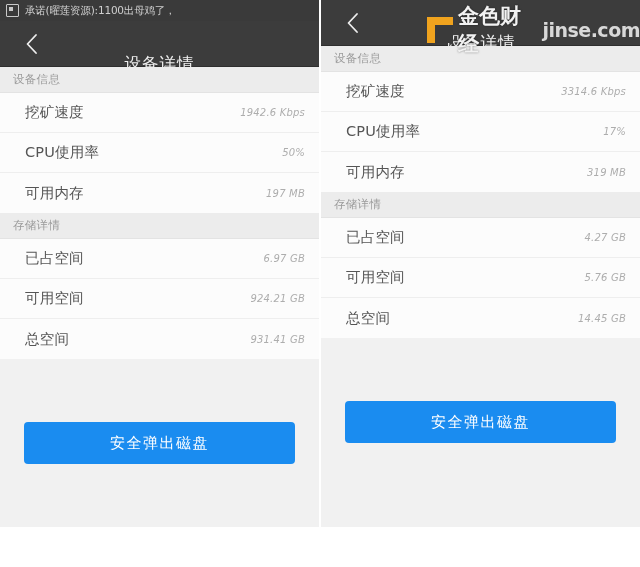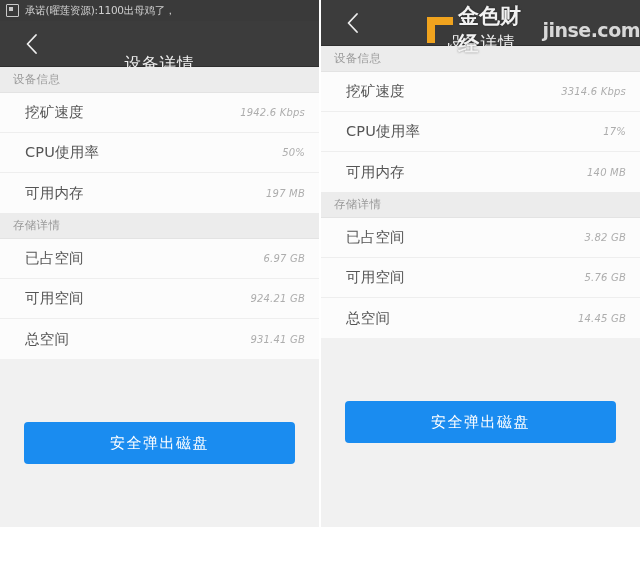--- a/index.html
+++ b/index.html
@@ -292,29 +292,29 @@
         <div class="row">
           <span class="row-label">挖矿速度</span>
           <span class="row-value">3314.6 Kbps</span>
         </div>
         <div class="row">
           <span class="row-label">CPU使用率</span>
           <span class="row-value">17%</span>
         </div>
         <div class="row">
           <span class="row-label">可用内存</span>
-          <span class="row-value">140 MB</span>
+          <span class="row-value">319 MB</span>
         </div>
       </div>
 
       <div class="section-head">存储详情</div>
       <div class="rows">
         <div class="row">
           <span class="row-label">已占空间</span>
-          <span class="row-value">3.82 GB</span>
+          <span class="row-value">4.27 GB</span>
         </div>
         <div class="row">
           <span class="row-label">可用空间</span>
           <span class="row-value">5.76 GB</span>
         </div>
         <div class="row">
           <span class="row-label">总空间</span>
           <span class="row-value">14.45 GB</span>
         </div>
       </div>

